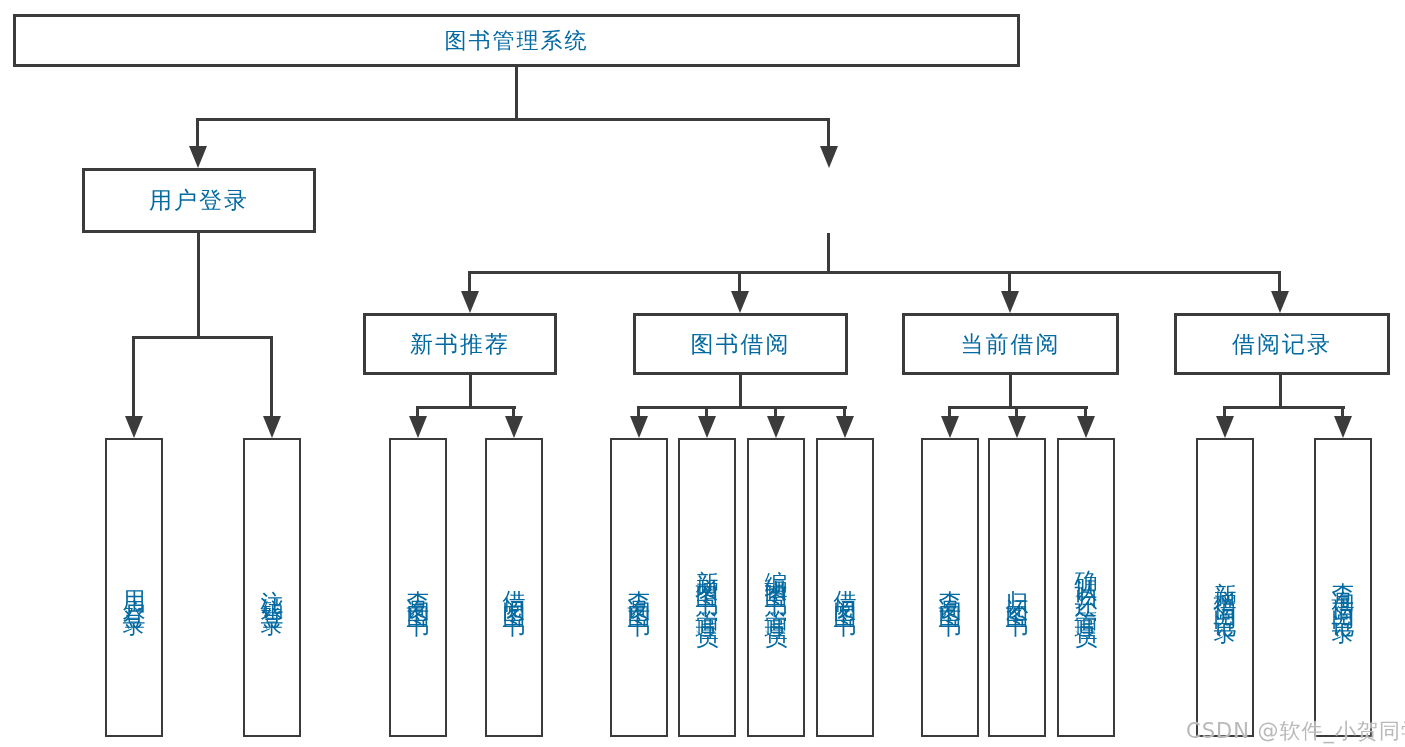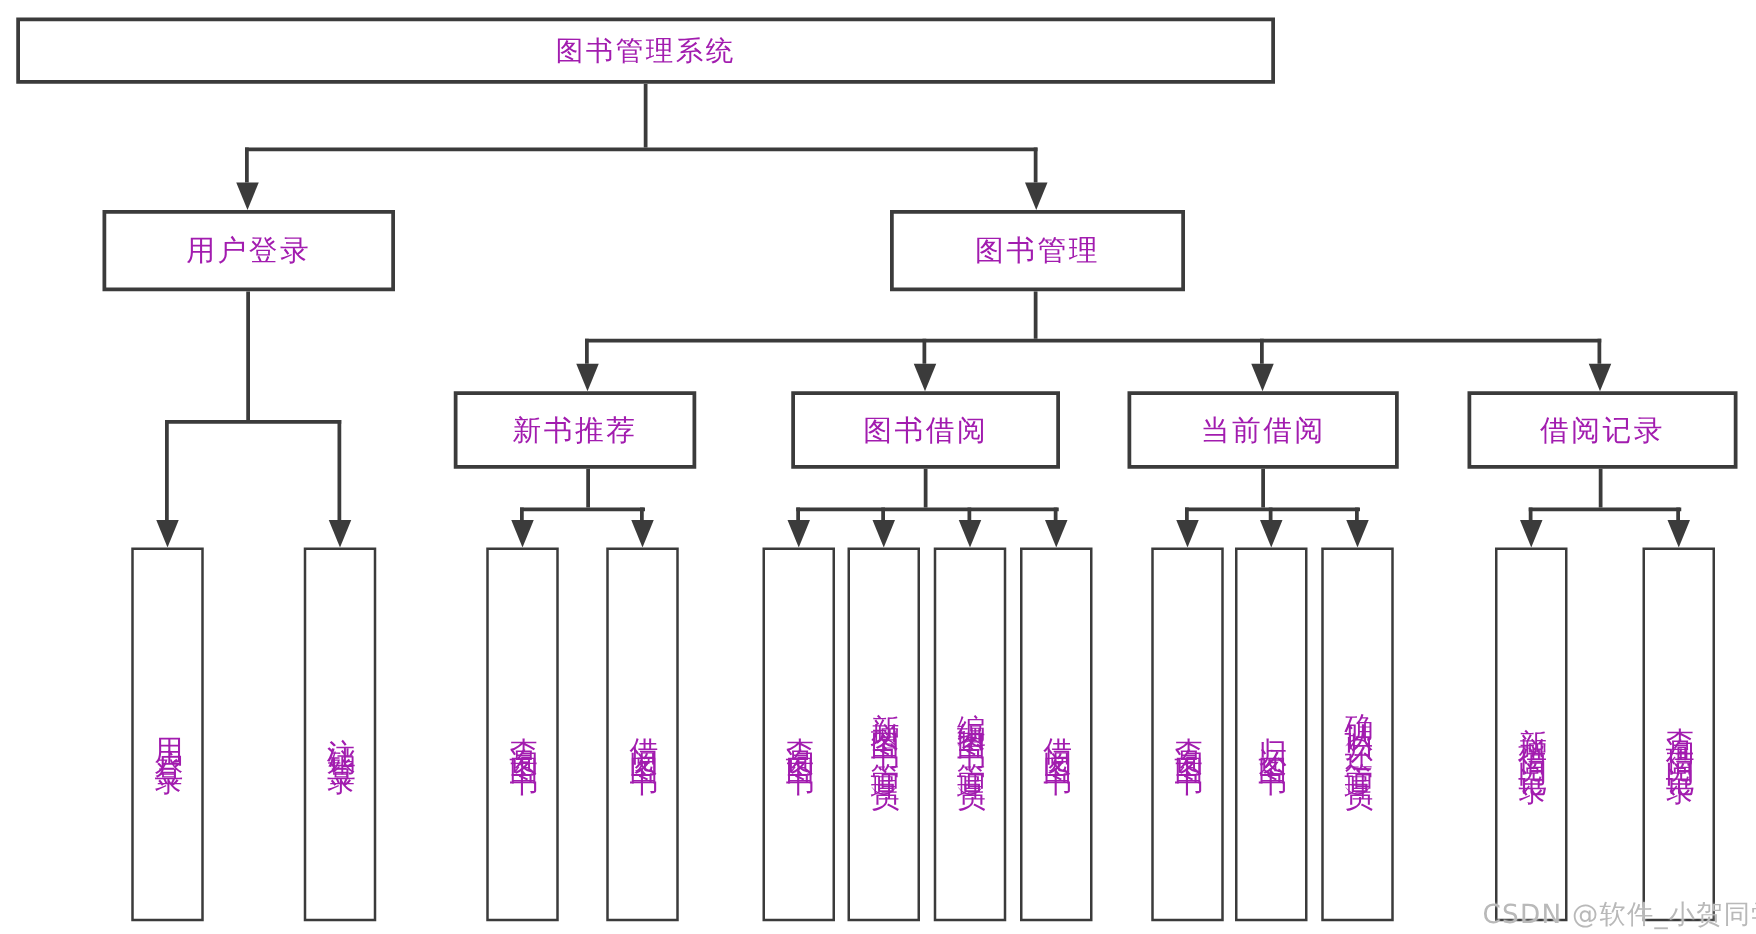--- a/index.html
+++ b/index.html
@@ -9,24 +9,25 @@
     background:#ffffff;
     font-family:"DejaVu Sans","Liberation Sans",sans-serif;
     overflow:hidden;
   }
   .node {
     position:absolute;
     box-sizing:border-box;
     background:#ffffff;
     border:3px solid #3b3b3b;
     display:flex; align-items:center; justify-content:center;
-    font-size:23px; color:#a21caf;
+    font-size:23px; color:#0369a1;
     letter-spacing:2px;
     white-space:nowrap;
     z-index:2;
+    font-family:Liberation Serif, serif;
   }
   .node.leaf {
     border-width:2px;
     writing-mode:vertical-rl;
     letter-spacing:8px;
     font-size:23px;
     line-height:1;
     white-space:normal;
     text-align:center;
   }
@@ -60,21 +61,20 @@
 <div class="canvas">
 
   <div class="node" style="left:13px; top:14px; width:1007px; height:53px; font-size:22px;">图书管理系统</div>
 
   <div class="vline" style="left:515px; top:67px; height:51px;"></div>
   <div class="hline" style="left:196px; top:118px; width:634px;"></div>
   <div class="arrow" style="left:196px; top:118px; height:28px;"></div>
   <div class="arrow" style="left:827px; top:118px; height:28px;"></div>
 
   <div class="node" style="left:82px; top:168px; width:234px; height:65px;">用户登录</div>
-  <div class="node" style="left:712px; top:168px; width:236px; height:65px;">图书管理</div>
 
   <div class="vline" style="left:197px; top:233px; height:103px;"></div>
   <div class="hline" style="left:132px; top:336px; width:141px;"></div>
   <div class="arrow" style="left:132px; top:336px; height:80px;"></div>
   <div class="arrow" style="left:270px; top:336px; height:80px;"></div>
 
   <div class="vline" style="left:827px; top:233px; height:38px;"></div>
   <div class="hline" style="left:468px; top:271px; width:813px;"></div>
   <div class="arrow" style="left:468px; top:271px; height:20px;"></div>
   <div class="arrow" style="left:738px; top:271px; height:20px;"></div>

